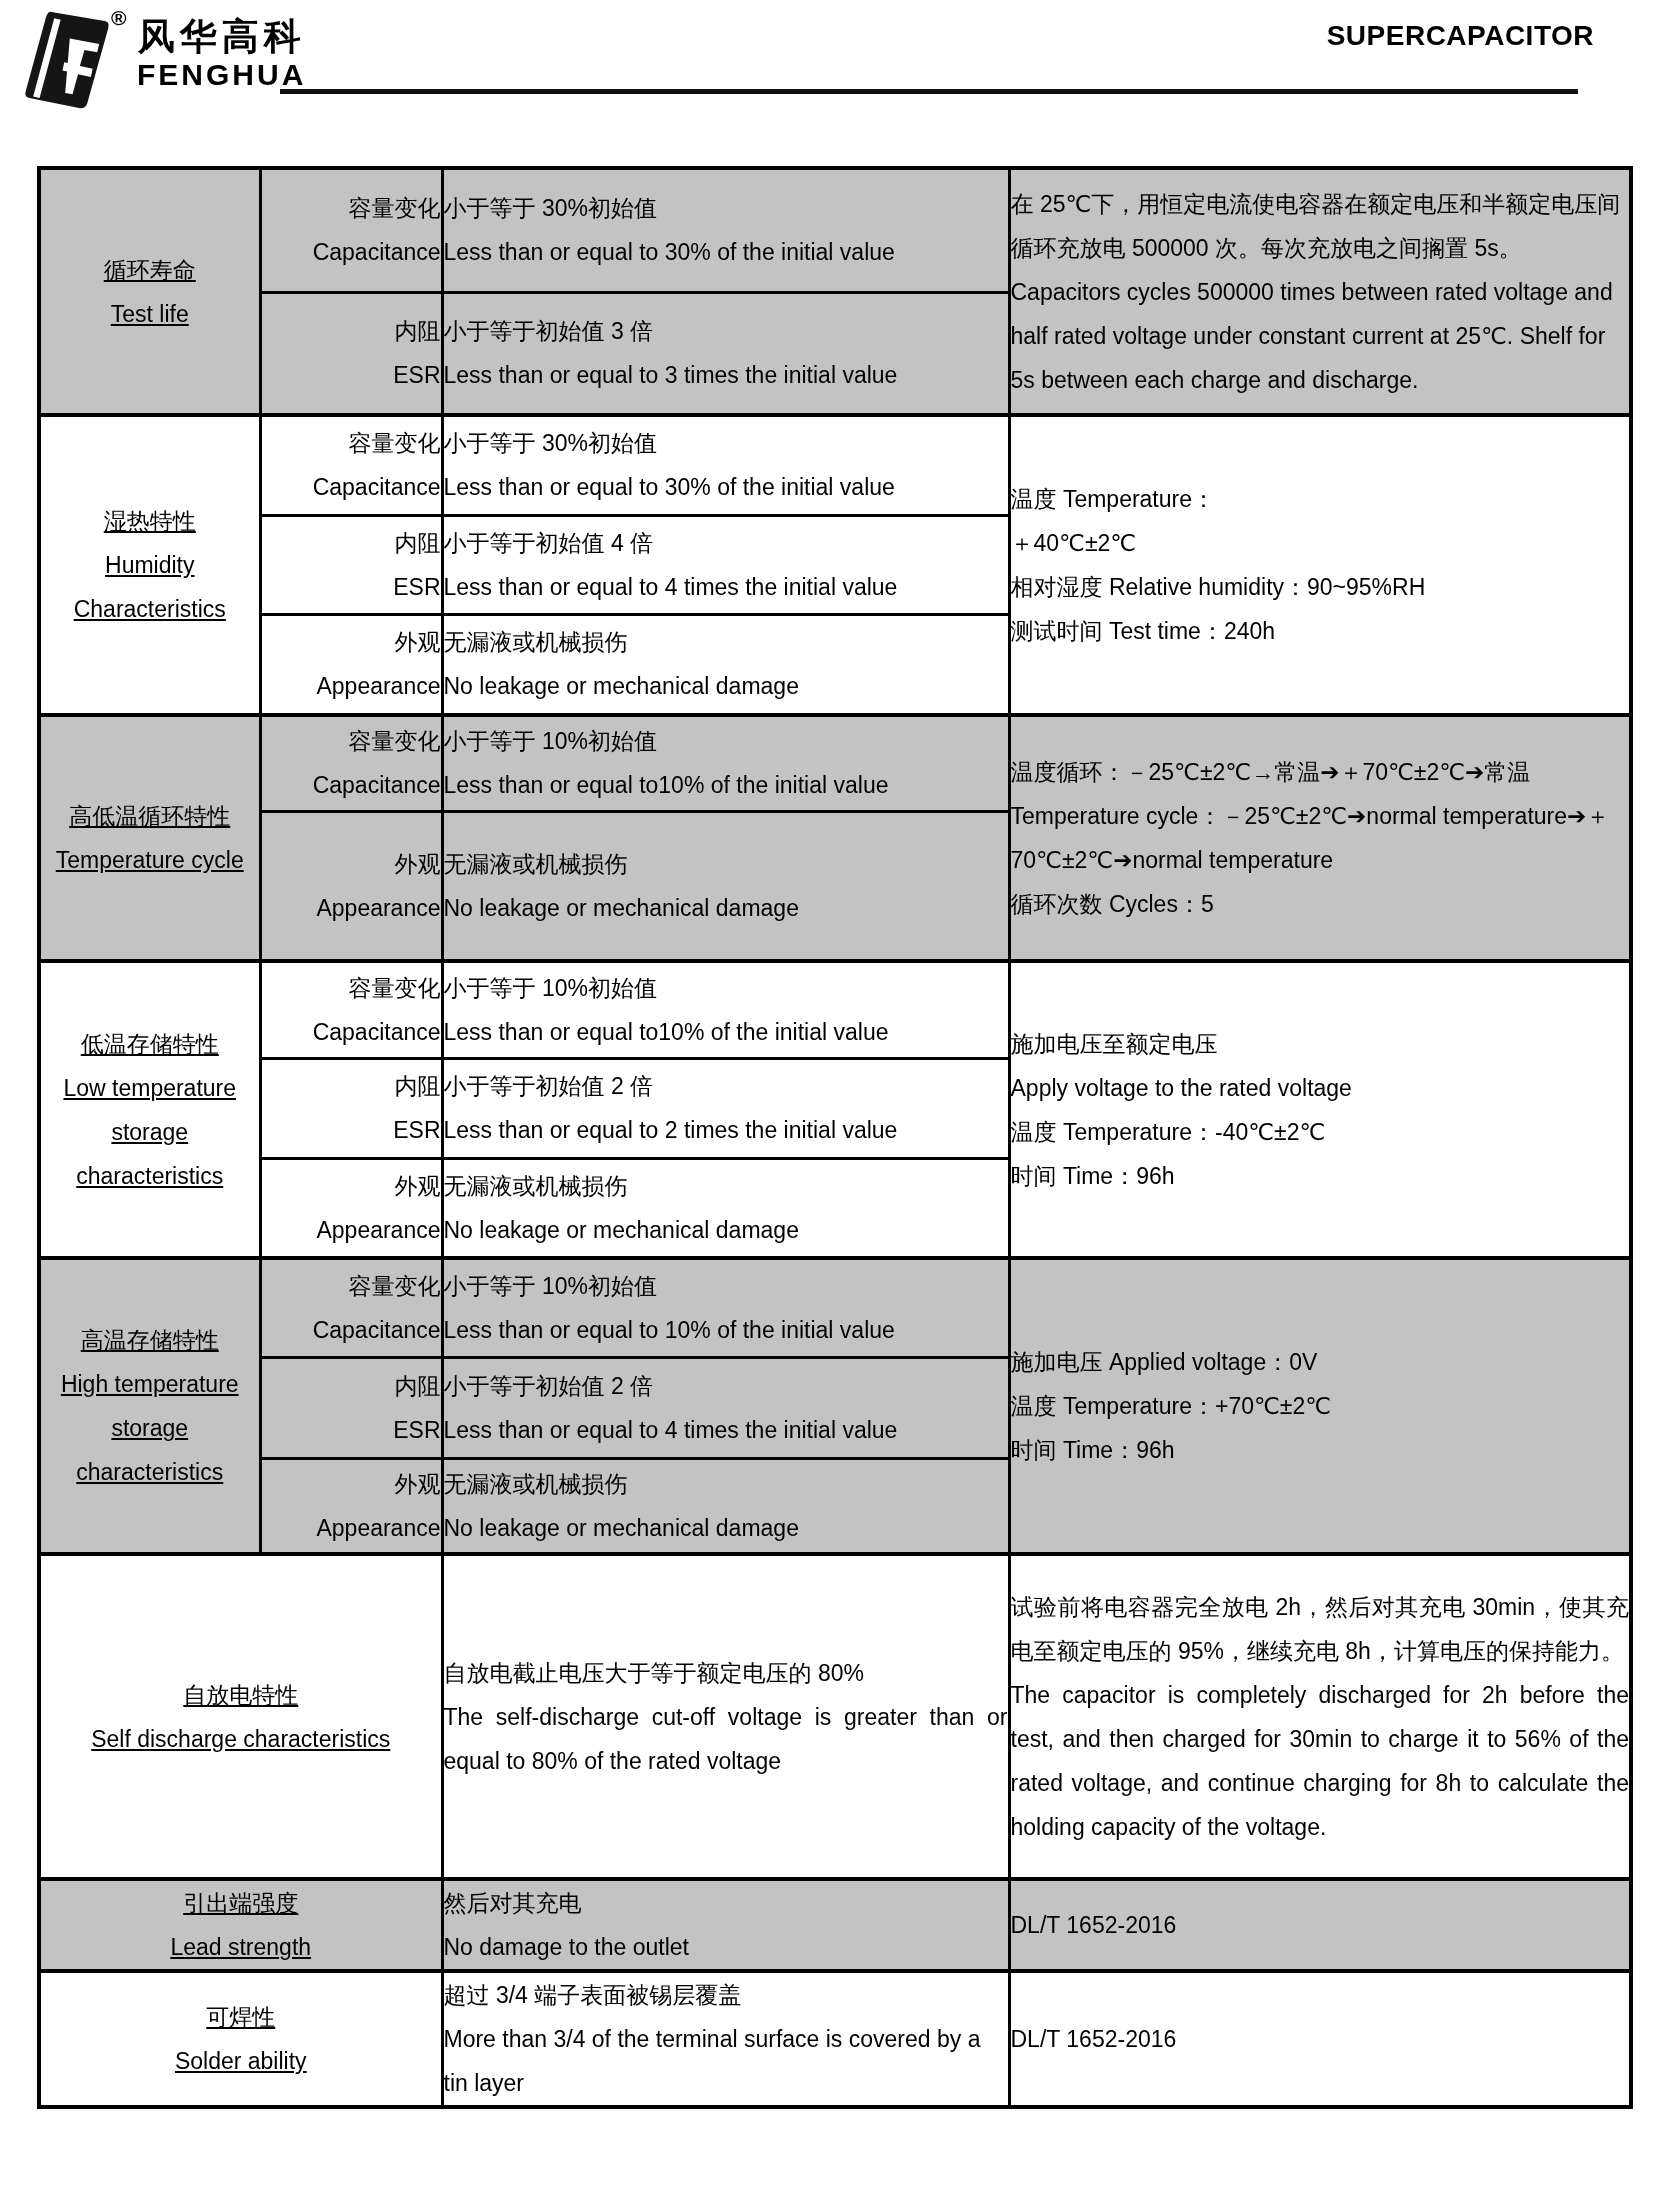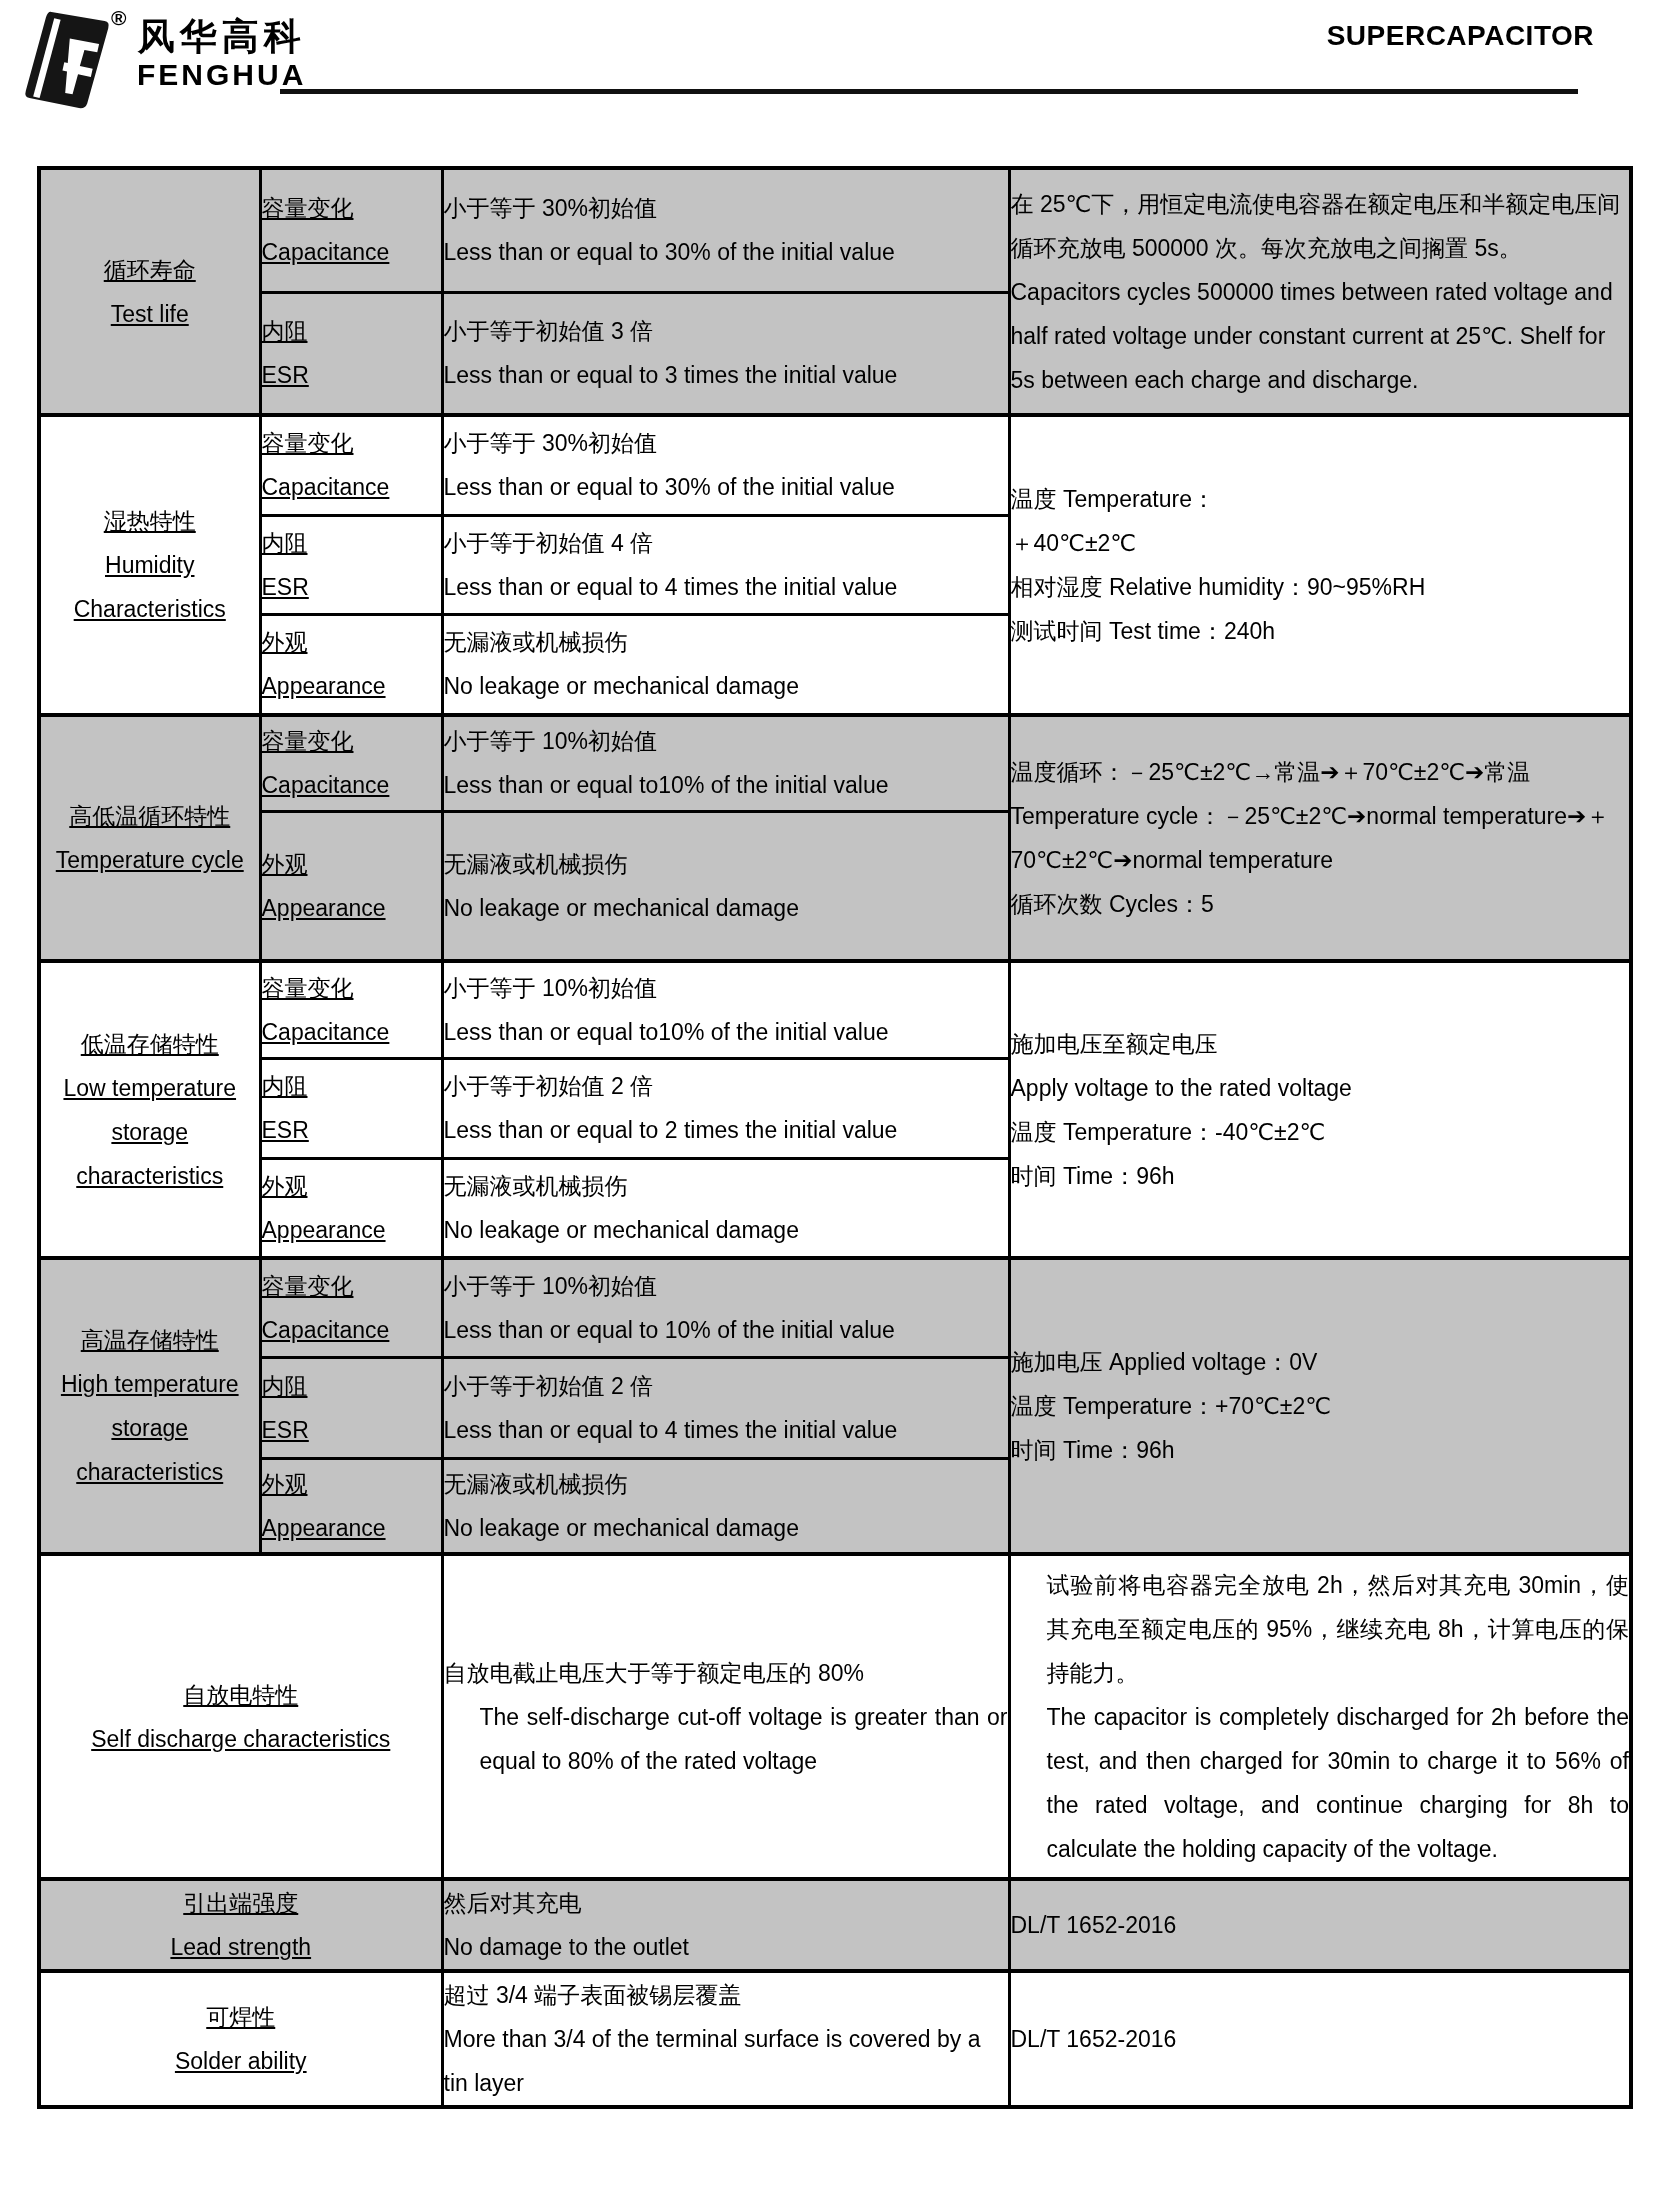--- a/index.html
+++ b/index.html
@@ -27,24 +27,24 @@
   }
   table.spec td {
     border:3px solid #000;
     font-size:23px; line-height:44px;
     vertical-align:middle; padding:0;
     background:#ffffff;
   }
   tr.gs > td { border-top:4px solid #000; }
   tr.shade > td { background:#c3c3c3; }
   td.c-item  { text-align:center; padding:0 6px;text-decoration:underline; }
-  td.c-param { text-align:left; padding:0 4px;text-decoration:underline; }
+  td.c-param { text-align:right; padding:0 4px; }
   td.c-req   { text-align:left; padding:2px 16px; }
   td.c-cond  { text-align:left; padding:4px 16px; }
-  .just { text-align:justify;margin-left:36px; }
+  .just { text-align:justify; }
   td.cond-cycle { line-height:43px; }
   td.cond-tcycle { line-height:42px; }
   td.cond-selfd { line-height:36px; }
 </style>
 </head>
 <body>
 
 <div class="header">
   <span class="logo-mark">
     <svg width="87" height="103" viewBox="0 0 95 110" aria-hidden="true">

